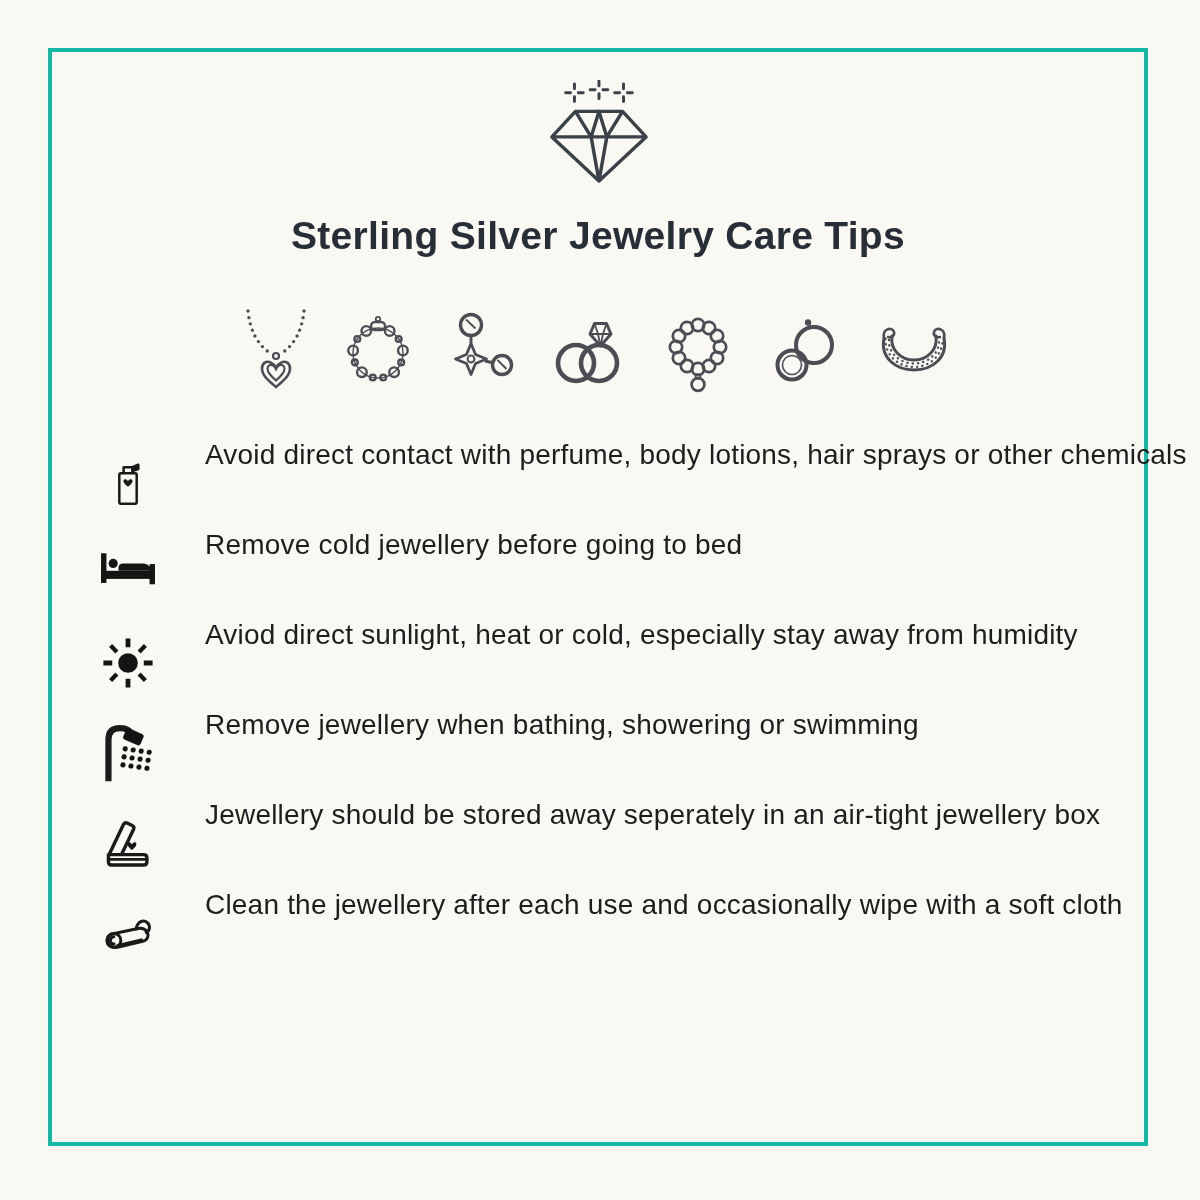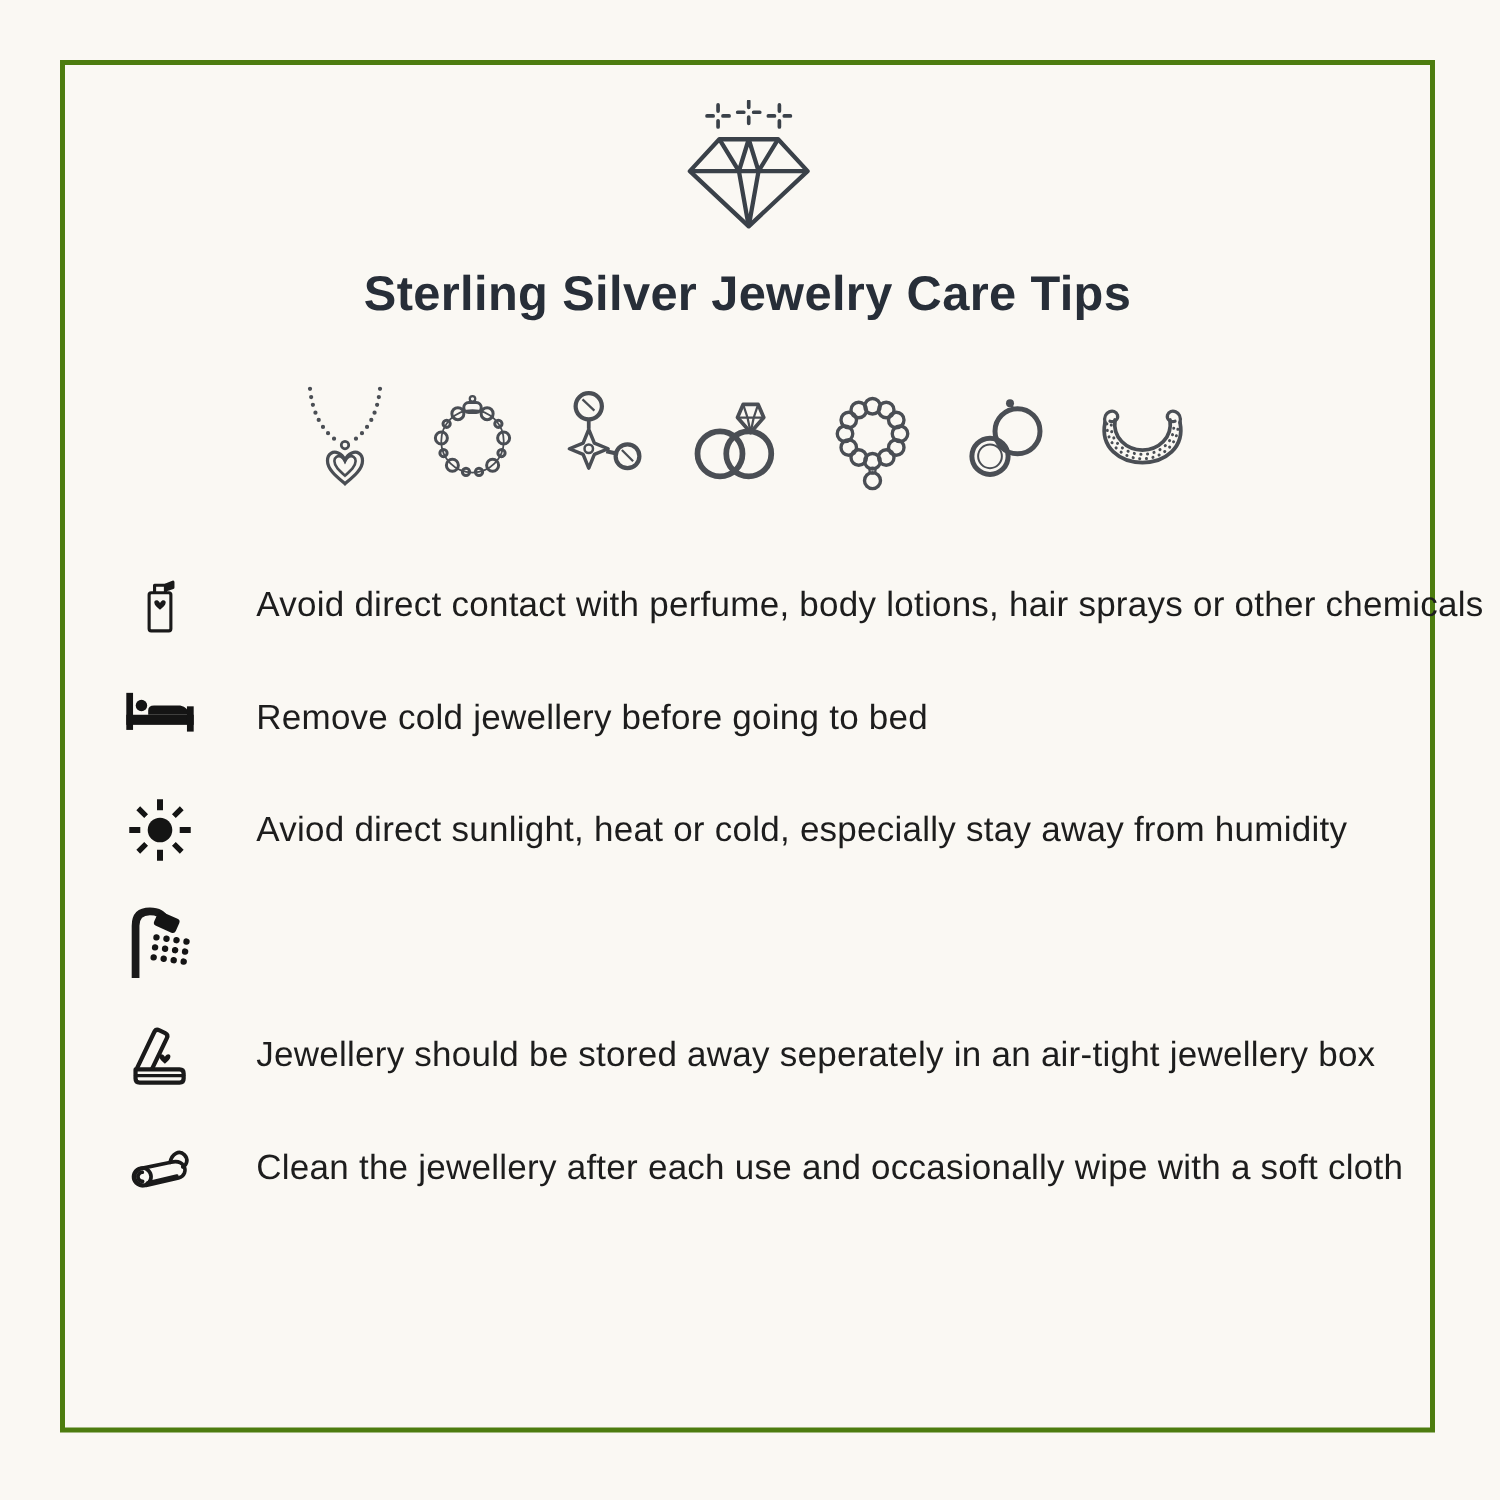--- a/index.html
+++ b/index.html
@@ -6,21 +6,21 @@
   body{
     width:1200px;height:1200px;
     background:#faf8f3;
     font-family:"Liberation Sans", sans-serif;
     position:relative;
     overflow:hidden;
   }
   .frame{
     position:absolute;left:48px;top:48px;
     width:1092px;height:1090px;
-    border:4px solid #4d7c0f;
+    border:4px solid #14b8a6;
     box-sizing:content-box;
     display:flex;flex-direction:column;align-items:center;
   }
   .diamond-wrap{margin-top:28px;height:104px;}
   .page-title{
     margin-top:28px;
     font-size:39px;font-weight:bold;
     color:#272e38;letter-spacing:.3px;
     line-height:48px;white-space:nowrap;
   }
@@ -30,21 +30,21 @@
     gap:30px;height:90px;
   }
   .jewel{display:flex;align-items:center;justify-content:center;}
   .tips{
     margin-top:44px;
     width:100%;box-sizing:border-box;
     padding-left:45px;
     display:flex;flex-direction:column;
   }
   .tip{
-    display:flex;align-items:center;
+    display:flex;
     height:90px;
   }
   .tip-icon{
     width:62px;height:88px;flex:none;
     display:flex;align-items:center;justify-content:center;
   }
   .tip-text{
     margin-left:46px;
     font-size:28px;color:#1d1d1d;
     letter-spacing:.2px;white-space:nowrap;
@@ -248,20 +248,21 @@
               <circle cx="26" cy="27" r="1.9"></circle>
               <circle cx="32" cy="27" r="1.9"></circle>
               <circle cx="38" cy="27" r="1.9"></circle>
             <circle cx="20" cy="33" r="1.9"></circle>
               <circle cx="26" cy="33" r="1.9"></circle>
               <circle cx="32" cy="33" r="1.9"></circle>
               <circle cx="38" cy="33" r="1.9"></circle>
           </g>
         </svg>
       </div>
+      <div class="tip-text">Remove jewellery when bathing, showering or swimming</div>
     </div>
 
 
     <div class="tip">
       <div class="tip-icon">
         <svg width="60" height="55" viewBox="0 0 46 42">
           <g class="tstroke" stroke-width="2.6" stroke-linejoin="round" stroke-linecap="round">
             <path d="M8,29.5 H35 Q37.5,29.5 37.5,32 V35 Q37.5,37.5 35,37.5 H10.5 Q8,37.5 8,35 Z"></path>
             <path d="M8,33.2 H37.5" stroke-width="2"></path>
             <path d="M9,28.5 L19.5,6.5 Q20.5,4.5 22.7,5.5 L26.2,7.2 Q28.2,8.2 27.2,10.3 L18.2,29"></path>

